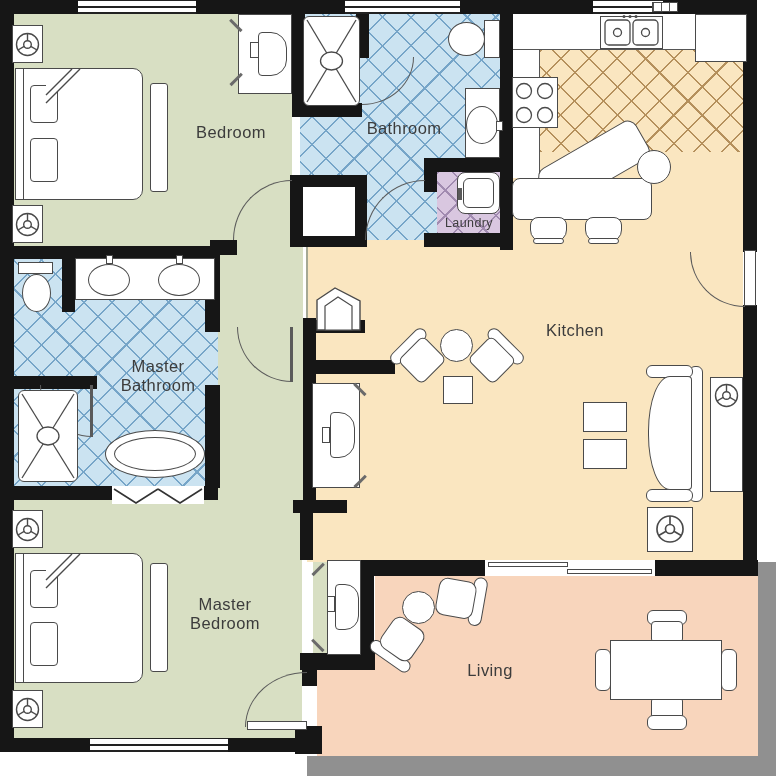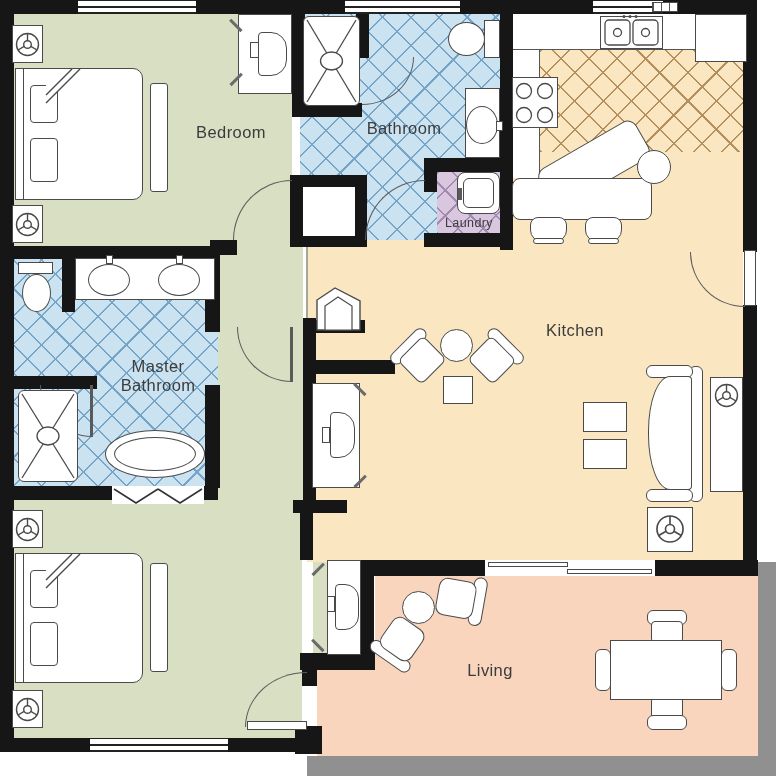--- a/index.html
+++ b/index.html
@@ -330,15 +330,16 @@
   <div class="b" style="left:647px;top:715px;width:40px;height:15px;border-radius:6px;"></div>
   <div class="b" style="left:595px;top:649px;width:16px;height:42px;border-radius:6px;"></div>
   <div class="b" style="left:721px;top:649px;width:16px;height:42px;border-radius:6px;"></div>
   <div class="b" style="left:610px;top:640px;width:112px;height:60px;"></div>
 
   <div class="lbl" style="left:161px;top:123px;width:140px;">Bedroom</div>
   <div class="lbl" style="left:334px;top:119px;width:140px;">Bathroom</div>
   <div class="lbl" style="left:432px;top:216px;width:74px;font-size:12.5px;">Laundry</div>
   <div class="lbl" style="left:108px;top:357px;width:100px;">Master Bathroom</div>
   <div class="lbl" style="left:505px;top:321px;width:140px;">Kitchen</div>
+  <div class="lbl" style="left:175px;top:595px;width:100px;">Master Bedroom</div>
   <div class="lbl" style="left:420px;top:661px;width:140px;">Living</div>
 
 </div>
 
 </body></html>

